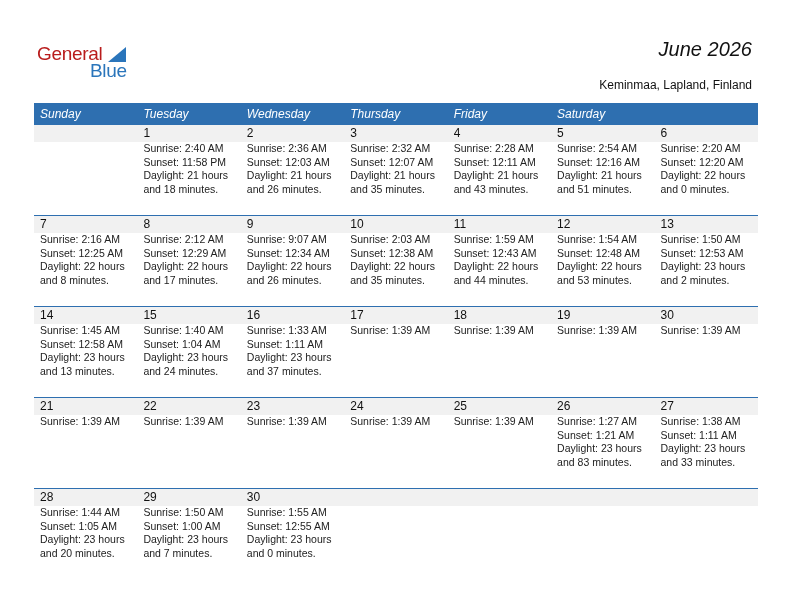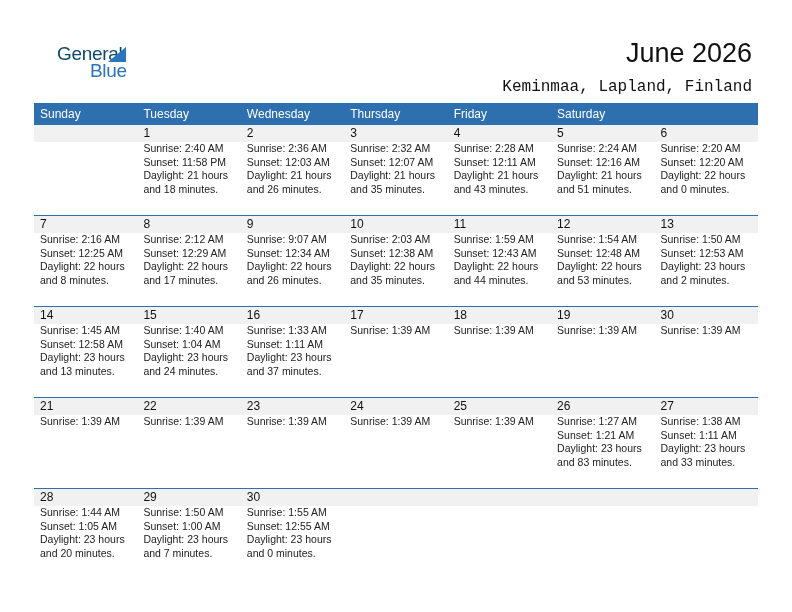--- a/index.html
+++ b/index.html
@@ -1,24 +1,24 @@
 <!DOCTYPE html>
 <html><head>
 <meta charset="utf-8">
 <style>
   html,body{margin:0;padding:0;background:#ffffff;}
   body{width:792px;height:612px;position:relative;font-family:"Liberation Sans",sans-serif;color:#222;overflow:hidden;}
   .logo{position:absolute;left:37px;top:43px;width:100px;height:40px;}
-  .logo .general{position:absolute;left:0;top:0;font-size:19px;color:#0c4a6e;letter-spacing:-0.3px;margin-left:20px;}
+  .logo .general{position:absolute;left:0;top:0;font-size:19px;color:#b91c1c;letter-spacing:-0.3px;}
   .logo .blue{position:absolute;left:53px;top:17px;font-size:19px;color:#2a75bb;letter-spacing:-0.3px;}
   .logo .tri{position:absolute;left:71px;top:4px;width:0;height:0;border-left:18px solid transparent;border-bottom:15px solid #2a75bb;}
-  .title{position:absolute;right:40px;top:38px;font-size:27px;color:#111;}
-  .subtitle{position:absolute;right:40px;top:78px;font-size:16px;color:#111;font-family:Liberation Mono, monospace;}
+  .title{position:absolute;right:40px;top:38px;font-size:20px;color:#111;font-style:italic;}
+  .subtitle{position:absolute;right:40px;top:78px;font-size:12px;color:#111;}
   .grid{position:absolute;left:34px;top:103px;width:724px;}
-  .hdr{display:flex;height:22px;background:#2e6fb0;}
+  .hdr{display:flex;height:22px;background:#2e6fb0;font-style:italic;}
   .hdr div{width:103.43px;box-sizing:border-box;padding-left:6px;color:#fff;font-size:12px;line-height:22px;}
   .week{height:90px;border-top:1px solid #2e6fb0;position:relative;}
   .week.first{border-top:none;}
   .band{position:absolute;left:0;top:0;width:724px;height:17px;background:#f1f1f1;}
   .cells{position:absolute;left:0;top:0;display:flex;width:724px;}
   .cell{width:103.43px;box-sizing:border-box;padding-left:6px;}
   .num{font-size:12px;line-height:17px;color:#111;height:17px;}
   .info{font-size:10.5px;line-height:13.5px;color:#222;white-space:nowrap;}
 </style>
 </head>
@@ -72,21 +72,21 @@
           </div>
           <div class="cell">
             <div class="num">4</div>
             <div class="info">Sunrise: 2:28 AM</div>
             <div class="info">Sunset: 12:11 AM</div>
             <div class="info">Daylight: 21 hours</div>
             <div class="info">and 43 minutes.</div>
           </div>
           <div class="cell">
             <div class="num">5</div>
-            <div class="info">Sunrise: 2:24 AM</div>
+            <div class="info">Sunrise: 2:54 AM</div>
             <div class="info">Sunset: 12:16 AM</div>
             <div class="info">Daylight: 21 hours</div>
             <div class="info">and 51 minutes.</div>
           </div>
           <div class="cell">
             <div class="num">6</div>
             <div class="info">Sunrise: 2:20 AM</div>
             <div class="info">Sunset: 12:20 AM</div>
             <div class="info">Daylight: 22 hours</div>
             <div class="info">and 0 minutes.</div>

